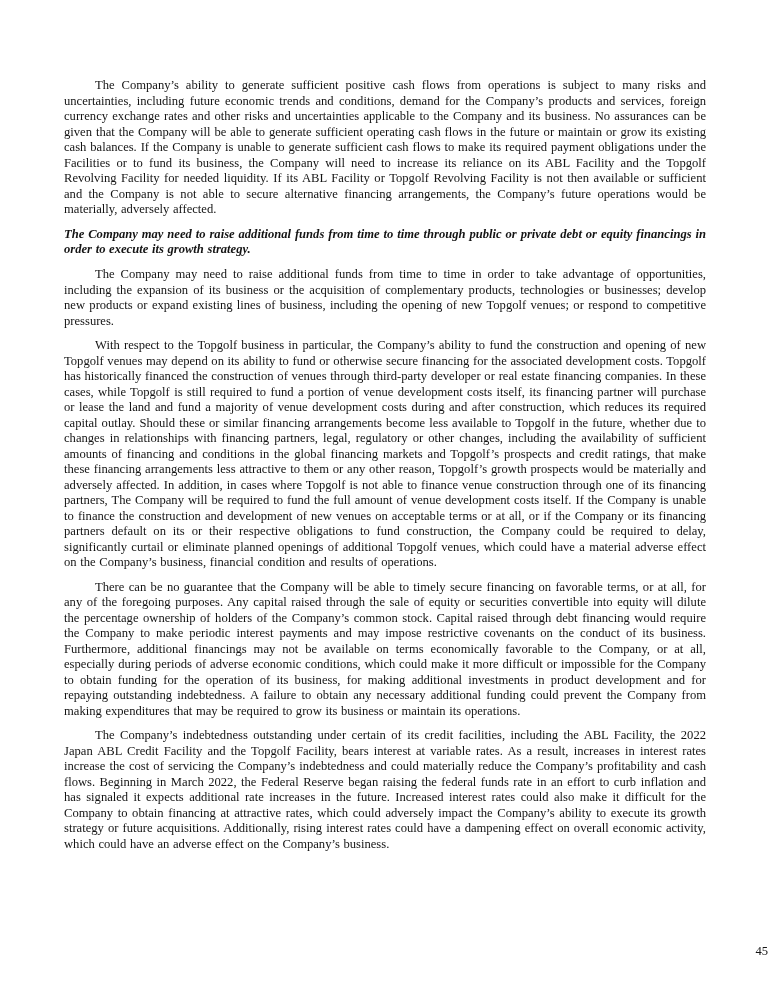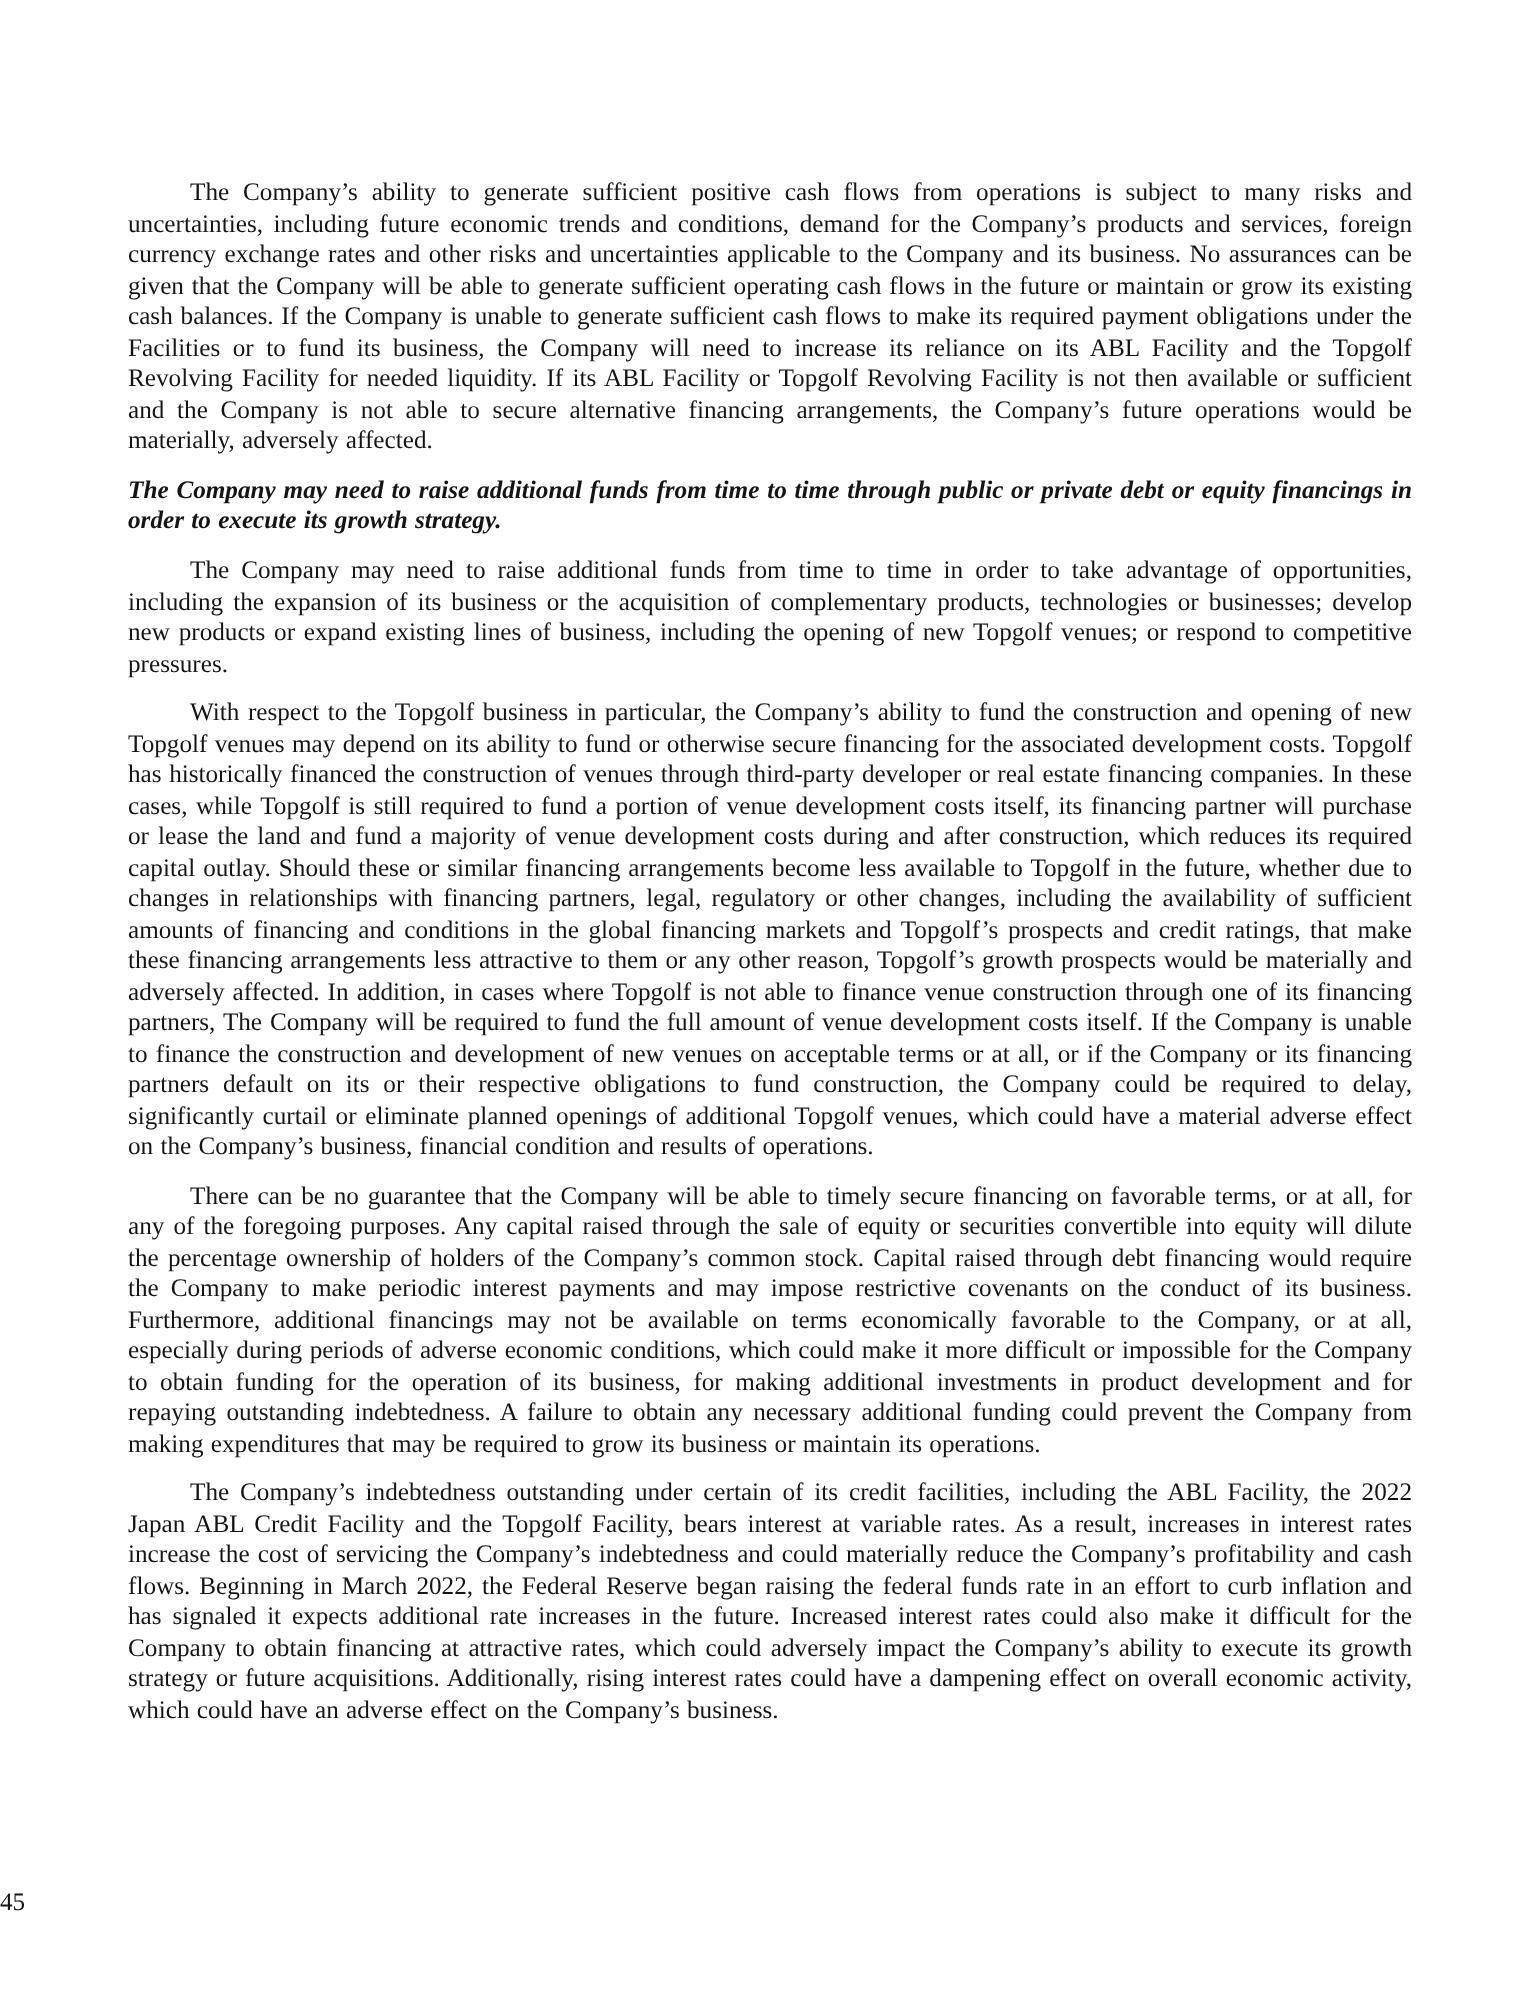--- a/index.html
+++ b/index.html
@@ -10,21 +10,21 @@
   .page {
     position: relative;
     width: 768px;
     height: 1000px;
     background: #ffffff;
     color: #141414;
     overflow: hidden;
   }
   .content {
     position: absolute;
-    top: 89px;
+    top: 78px;
     left: 64px;
     width: 642px;
   }
   .para {
     font-size: 12.6px;
     line-height: 15.5px;
     text-align: justify;
     text-indent: 31px;
     margin-bottom: 9px;
     word-spacing: 0.5px;
@@ -37,21 +37,21 @@
     text-align: justify;
     text-indent: 0;
     margin-bottom: 9px;
     word-spacing: 0.5px;
   }
   .footer {
     position: absolute;
     top: 944px;
     left: 0;
     width: 768px;
-    text-align: left;
+    text-align: right;
     font-size: 12.6px;
     line-height: 15px;
     color: #141414;
   }
 </style>
 </head>
 <body>
 
 <div class="page">
   <div class="content">

